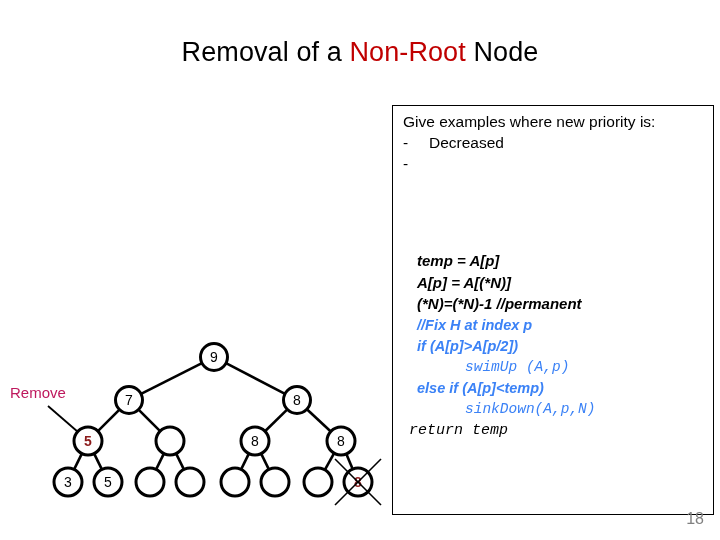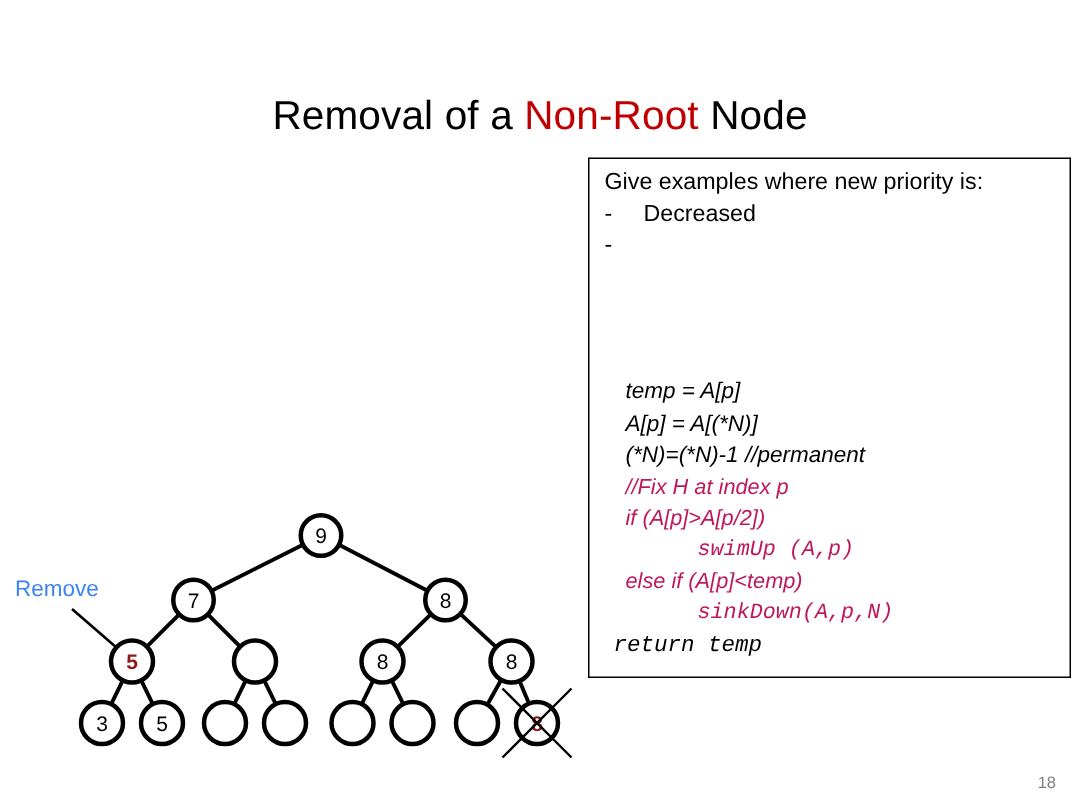--- a/index.html
+++ b/index.html
@@ -21,31 +21,30 @@
     position: absolute;
     top: 36px;
     left: 0;
     width: 720px;
     text-align: center;
     font-size: 27px;
     line-height: 32px;
     font-weight: 400;
     letter-spacing: 0.1px;
     white-space: nowrap;
-    margin-top: 25px;
   }
   #slide-title .accent { color: #C00000; }
 
   
   #info-box {
     position: absolute;
     left: 392px;
     top: 105px;
     width: 322px;
-    height: 347px;
+    height: 410px;
     border: 1.6px solid #000000;
     box-sizing: border-box;
     background: #ffffff;
   }
   #prompt-block {
     position: absolute;
     left: 10px;
     top: 5px;
     width: 305px;
     font-size: 15.5px;
@@ -71,22 +70,22 @@
   }
   #code-block .sig {
     font-weight: bold;
     font-size: 15px;
   }
   #code-block .cmt-big {
     font-weight: normal;
     font-size: 14.5px;
   }
   .code-line { white-space: pre; }
-  .code-line.red { color: #be185d; font-size: 14.5px; line-height: 21px; }
-  .indent1 { padding-left: 14px; }
+  .code-line.red { color: #3b82f6; font-size: 14.5px; line-height: 21px; }
+  .indent1 { padding-left: 14px; font-weight: bold; }
   .indent3 { padding-left: 62px; font-family: Liberation Mono, monospace; }
   .indent-ret { padding-left: 6px; font-family: Liberation Mono, monospace; }
 
   
   #tree-area {
     position: absolute;
     left: 0;
     top: 330px;
     width: 392px;
     height: 200px;
@@ -95,29 +94,29 @@
     position: absolute;
     left: 0;
     top: 0;
   }
   #remove-label {
     position: absolute;
     left: 10px;
     top: 54px;
     font-size: 15px;
     line-height: 18px;
-    color: #3b82f6;
+    color: #be185d;
   }
 
   
   #page-number {
     position: absolute;
     right: 16px;
     bottom: 12px;
-    font-size: 11px;
+    font-size: 16px;
     color: #808080;
     text-align: right;
   }
 </style>
 </head>
 <body>
 
 <div id="slide-title">
   <span>Removal of a </span><span class="accent">Non-Root</span><span> Node</span>
 </div>

